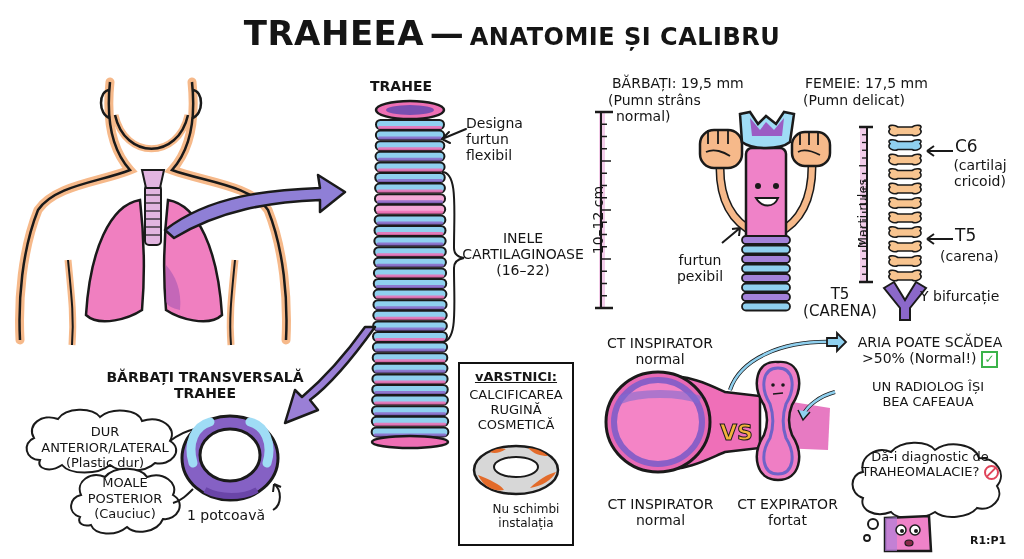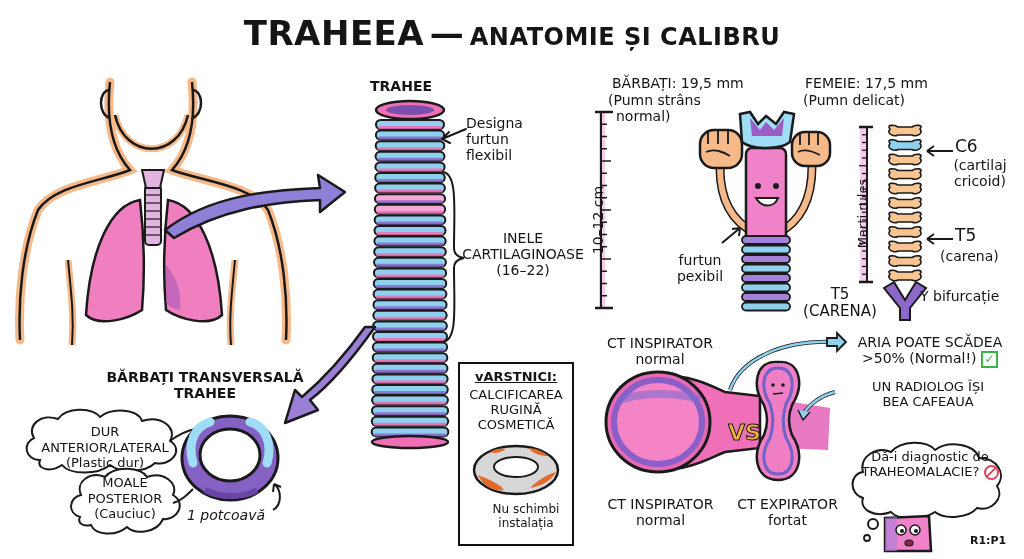--- a/index.html
+++ b/index.html
@@ -242,21 +242,21 @@
 <svg style="left:175px;top:408px;" width="110" height="100" viewBox="0 0 110 100">
   <ellipse cx="55" cy="50" rx="48" ry="42" fill="#8561c4" stroke="#1a1a1a" stroke-width="3"></ellipse>
   <ellipse cx="55" cy="47" rx="30" ry="26" fill="#fff" stroke="#1a1a1a" stroke-width="3"></ellipse>
   <path d="M18 55 C12 35,20 18,35 14" fill="none" stroke="#9fdcf5" stroke-width="9" stroke-linecap="round"></path>
   <path d="M92 55 C98 35,90 18,75 14" fill="none" stroke="#9fdcf5" stroke-width="9" stroke-linecap="round"></path>
   <path d="M30 82 C45 90,68 90,82 82" fill="none" stroke="#6a45a8" stroke-width="6"></path>
 </svg>
 <svg style="left:268px;top:480px;" width="20" height="35" viewBox="0 0 20 35">
   <path d="M5 30 C14 25,14 10,6 4 M6 4 L5 12 M6 4 L13 7" fill="none" stroke="#1a1a1a" stroke-width="2"></path>
 </svg>
-<div class="abs txt lbl" style="left:187px;top:507px;font-style:italic;">1 potcoavă</div>
+<div class="abs txt lbl" style="left:187px;top:507px;">1 potcoavă</div>
 
 <div class="abs box-note" style="left:458px;top:362px;width:112px;height:180px;"></div>
 <div class="abs txt center" style="left:458px;top:370px;width:116px;font-size:13px;font-weight:bold;text-decoration:underline;">vARSTNICI:</div>
 <div class="abs txt center" style="left:458px;top:388px;width:116px;font-size:13px;">
   <div>CALCIFICAREA</div>
   <div>RUGINĂ</div>
   <div>COSMETICĂ</div>
 </div>
 <svg style="left:470px;top:440px;" width="92" height="58" viewBox="0 0 92 58">
   <ellipse cx="46" cy="30" rx="42" ry="24" fill="#d7d7d7" stroke="#1a1a1a" stroke-width="2.5"></ellipse>
@@ -432,21 +432,21 @@
     <circle cx="183" cy="55" r="1.8" fill="#1a1a1a"></circle>
   <path d="M173 64 L183 63" stroke="#1a1a1a" stroke-width="1.5"></path>
 
   <path d="M235 62 C220 66,208 75,203 85" fill="none" stroke="#1a1a1a" stroke-width="4"></path>
   <path d="M235 62 C220 66,208 75,203 85" fill="none" stroke="#8fd0ef" stroke-width="2.5"></path>
   <path d="M198 80 L203 90 L210 82" fill="#8fd0ef" stroke="#1a1a1a" stroke-width="1.5"></path>
 </svg>
 <svg style="left:825px;top:332px;" width="22" height="20" viewBox="0 0 22 20">
   <path d="M2 6 L12 6 L12 1 L21 10 L12 19 L12 14 L2 14 Z" fill="#8fd0ef" stroke="#1a1a1a" stroke-width="1.8"></path>
 </svg>
-<div class="abs txt" style="left:720px;top:420px;font-size:22px;font-weight:bold;color:#f3b23a;margin-left:8px;-webkit-text-stroke:1px #1a1a1a;">VS</div>
+<div class="abs txt" style="left:720px;top:420px;font-size:22px;font-weight:bold;color:#f3b23a;-webkit-text-stroke:1px #1a1a1a;">VS</div>
 
 <div class="abs txt lbl center" style="left:598px;top:496px;width:125px;">
   <div>CT INSPIRATOR</div>
   <div>normal</div>
 </div>
 <div class="abs txt lbl center" style="left:730px;top:496px;width:115px;">
   <div>CT EXPIRATOR</div>
   <div>fortat</div>
 </div>
 

